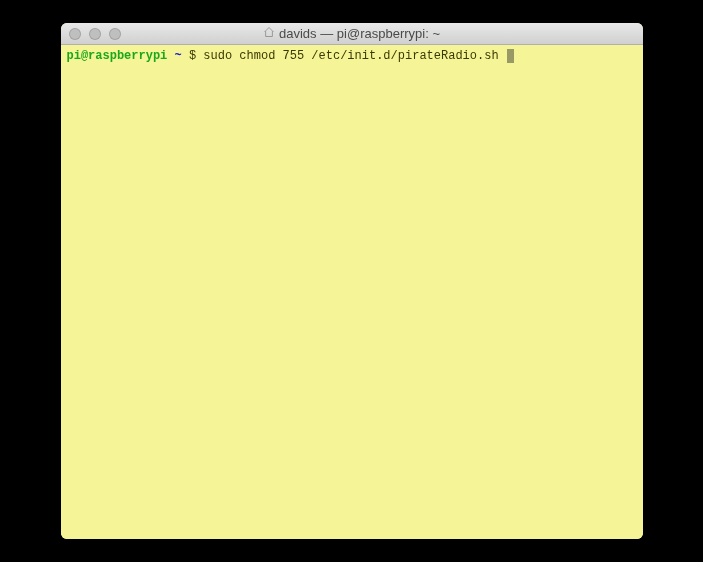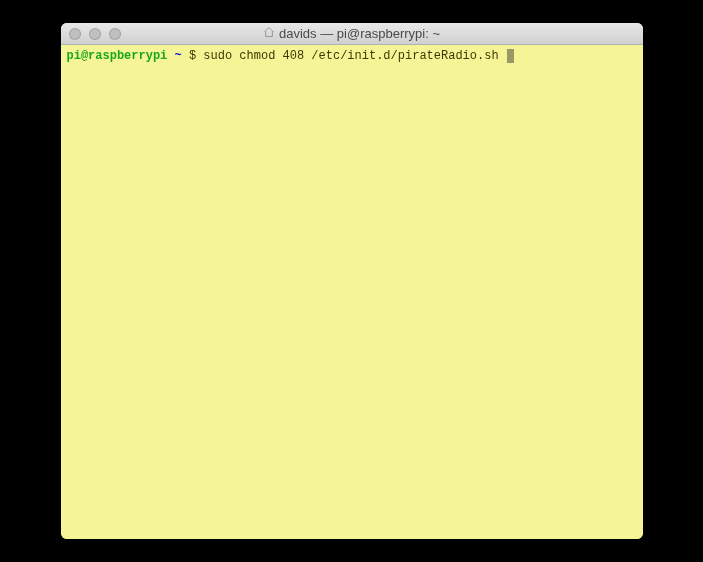--- a/index.html
+++ b/index.html
@@ -113,15 +113,15 @@
       <div class="traffic-light"></div>
     </div>
     <div class="title-center">
       <svg class="home-icon" viewBox="0 0 16 16">
         <path fill="none" stroke="#6a6a6a" stroke-width="1.3" d="M2 8 L8 2 L14 8 M3.5 7 V14 H12.5 V7"></path>
       </svg>
       <span class="window-title">davids — pi@raspberrypi: ~</span>
     </div>
   </div>
   <div class="terminal-body">
-    <div class="prompt-line"><span class="user-host">pi@raspberrypi</span> <span class="path-tilde">~</span> <span class="dollar">$</span> <span class="command-text">sudo chmod 408 /etc/init.d/pirateRadio.sh</span> <span class="cursor-block"></span></div>
+    <div class="prompt-line"><span class="user-host">pi@raspberrypi</span> <span class="path-tilde">~</span> <span class="dollar">$</span> <span class="command-text">sudo chmod 755 /etc/init.d/pirateRadio.sh</span> <span class="cursor-block"></span></div>
   </div>
 </div>
 
 </body></html>

